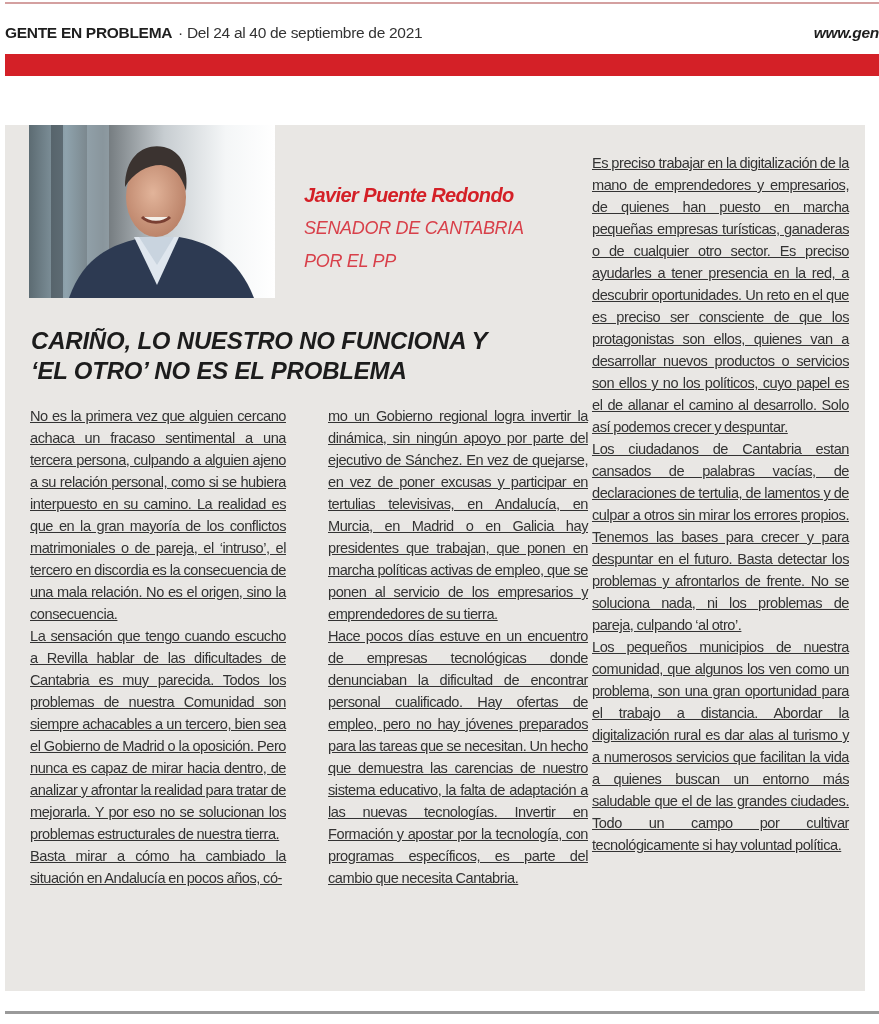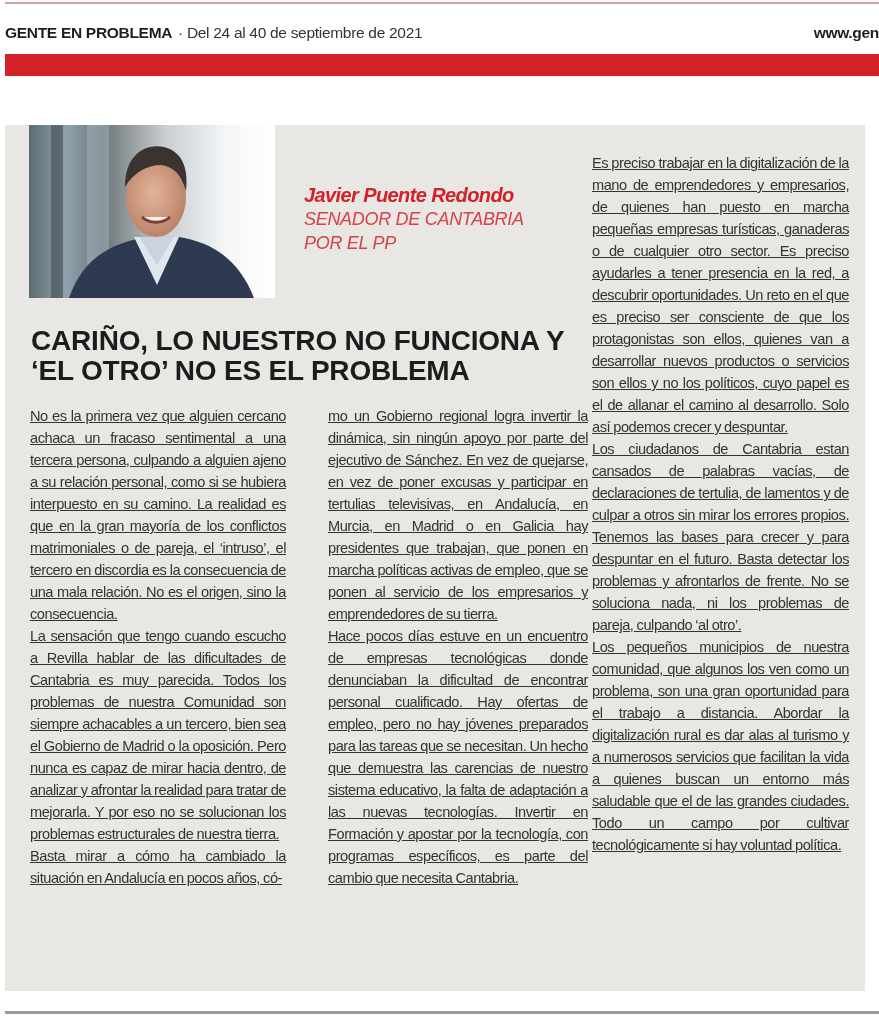--- a/index.html
+++ b/index.html
@@ -4,28 +4,28 @@
 <style>
   html, body { margin:0; padding:0; }
   body {
     width:879px; height:1024px; overflow:hidden; background:#ffffff;
     position:relative; font-family:"Liberation Sans", sans-serif; color:#2a2a2a;
   }
   .top-rule { position:absolute; left:5px; top:2px; width:874px; height:2px; background:#d4a0a0; }
   .masthead { position:absolute; left:5px; top:20px; width:874px; height:30px; font-size:15.5px; letter-spacing:-0.3px; }
   .masthead .pub { font-weight:bold; color:#1e1e1e; position:absolute; left:0; top:4px; }
   .masthead .date { color:#333; position:absolute; top:4px; }
-  .masthead .web { position:absolute; right:0; top:4px; font-weight:bold; color:#1e1e1e; }
+  .masthead .web { position:absolute; right:0; top:4px; font-weight:bold; font-style:italic; color:#1e1e1e; }
   .red-band { position:absolute; left:5px; top:54px; width:874px; height:22px; background:#d42027; }
   .panel { position:absolute; left:5px; top:125px; width:860px; height:866px; background:#e9e7e4; }
   .photo { position:absolute; left:29px; top:125px; width:246px; height:173px; overflow:hidden; background:#dfe4e8; }
   .byline { position:absolute; left:304px; top:184px; }
   .byline .name { font-size:20px; font-weight:bold; font-style:italic; color:#d42027; letter-spacing:-0.6px; }
-  .byline .role { font-size:18px; font-style:italic; color:#d8404a; line-height:23px; margin-top:1px; letter-spacing:-0.3px; }
-  .headline { position:absolute; left:31px; top:326px; width:540px; font-size:28px; font-weight:bold; color:#1c1c1c; line-height:30px; letter-spacing:-0.2px; }
+  .byline .role { font-size:18px; font-style:italic; color:#d8404a; line-height:23px; margin-top:10px; letter-spacing:-0.3px; }
+  .headline { position:absolute; left:31px; top:326px; width:540px; font-size:24px; font-weight:bold; font-style:italic; color:#1c1c1c; line-height:30px; letter-spacing:-0.2px; }
   .col { position:absolute; font-size:14.6px; line-height:22px; color:#333; text-align:justify; letter-spacing:-0.45px; word-spacing:-0.5px;text-decoration:underline; }
   .col p { margin:0; hyphens:manual; }
   .col1 { left:30px; top:405px; width:256px; }
   .col2 { left:305px; top:405px; width:260px;margin-left:23px; }
   .col3 { left:592px; top:152px; width:257px; }
   .bottom-rule { position:absolute; left:5px; top:1011px; width:874px; height:3px; background:#9a9a9a; }
 </style>
 </head>
 <body>
 

